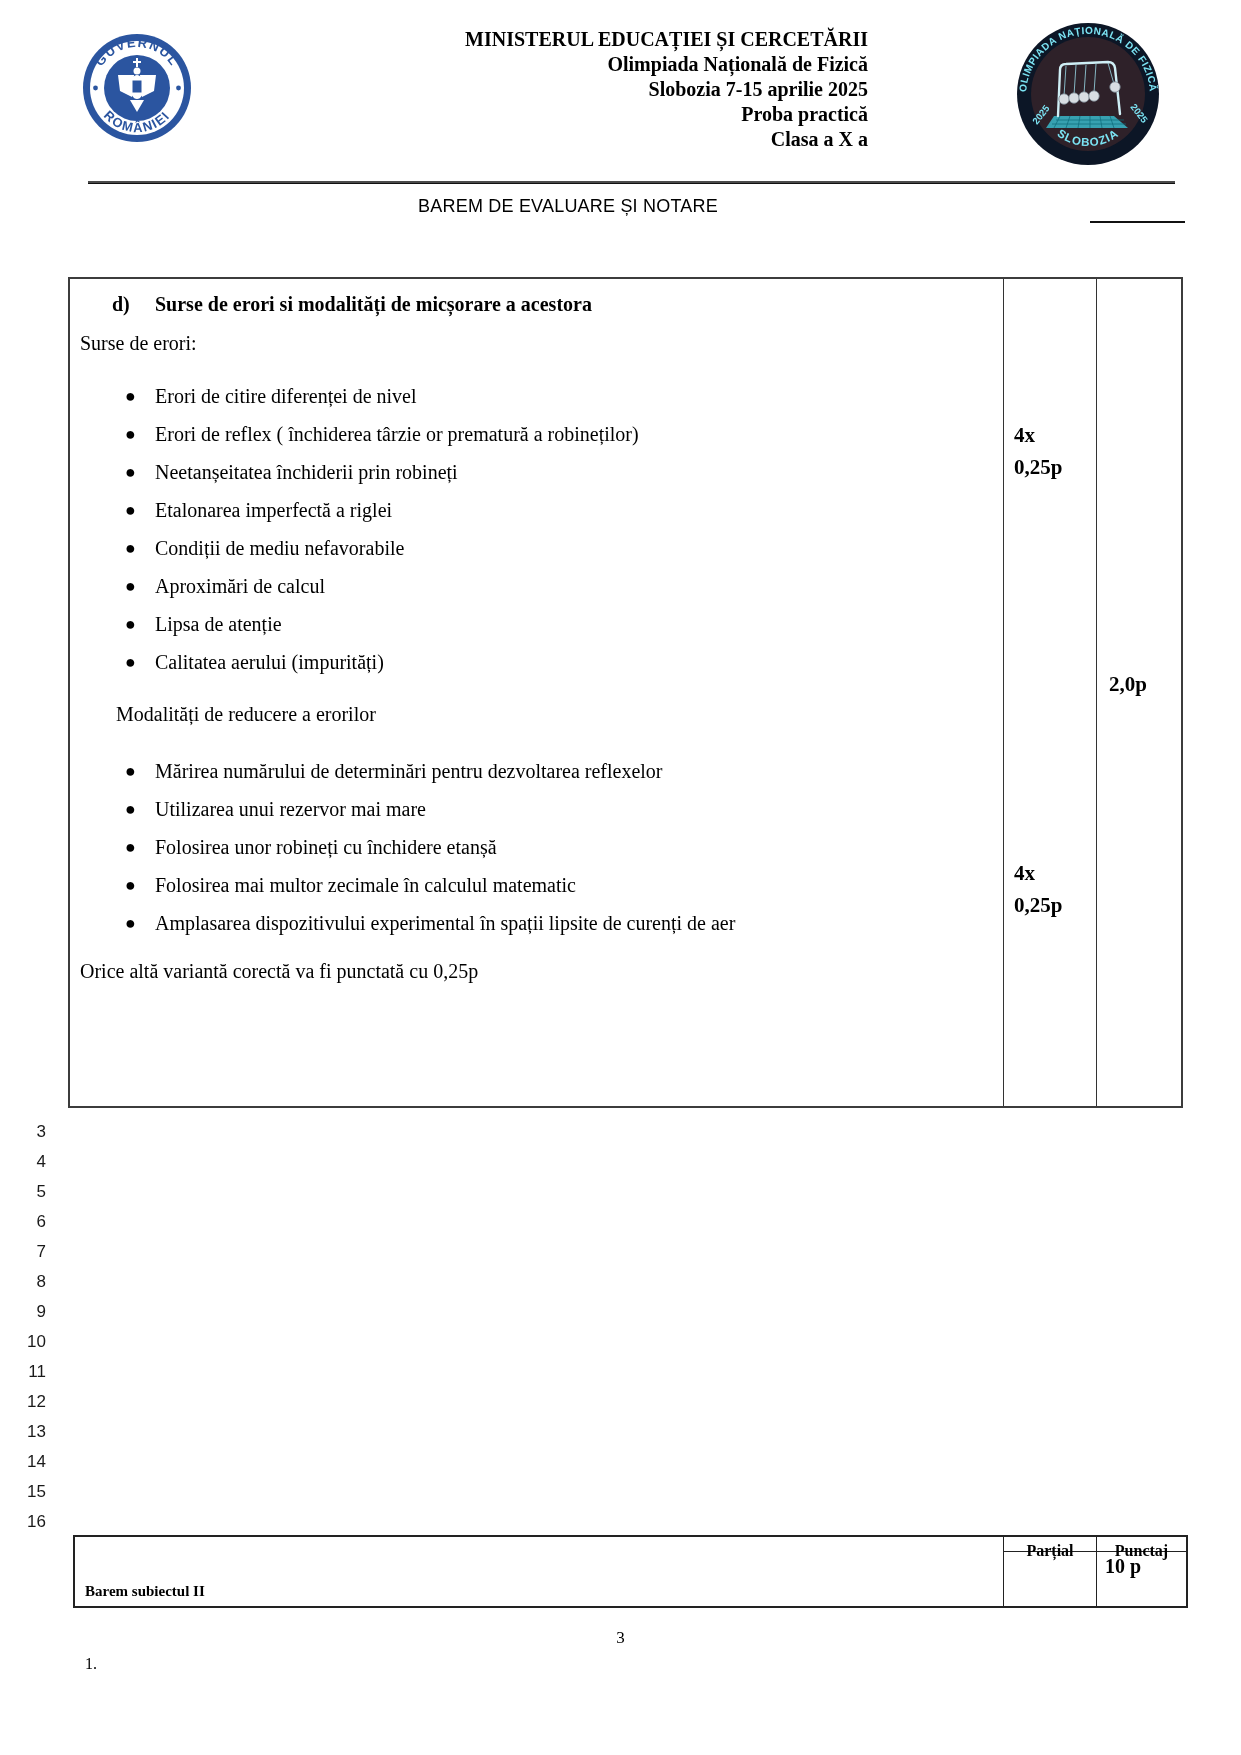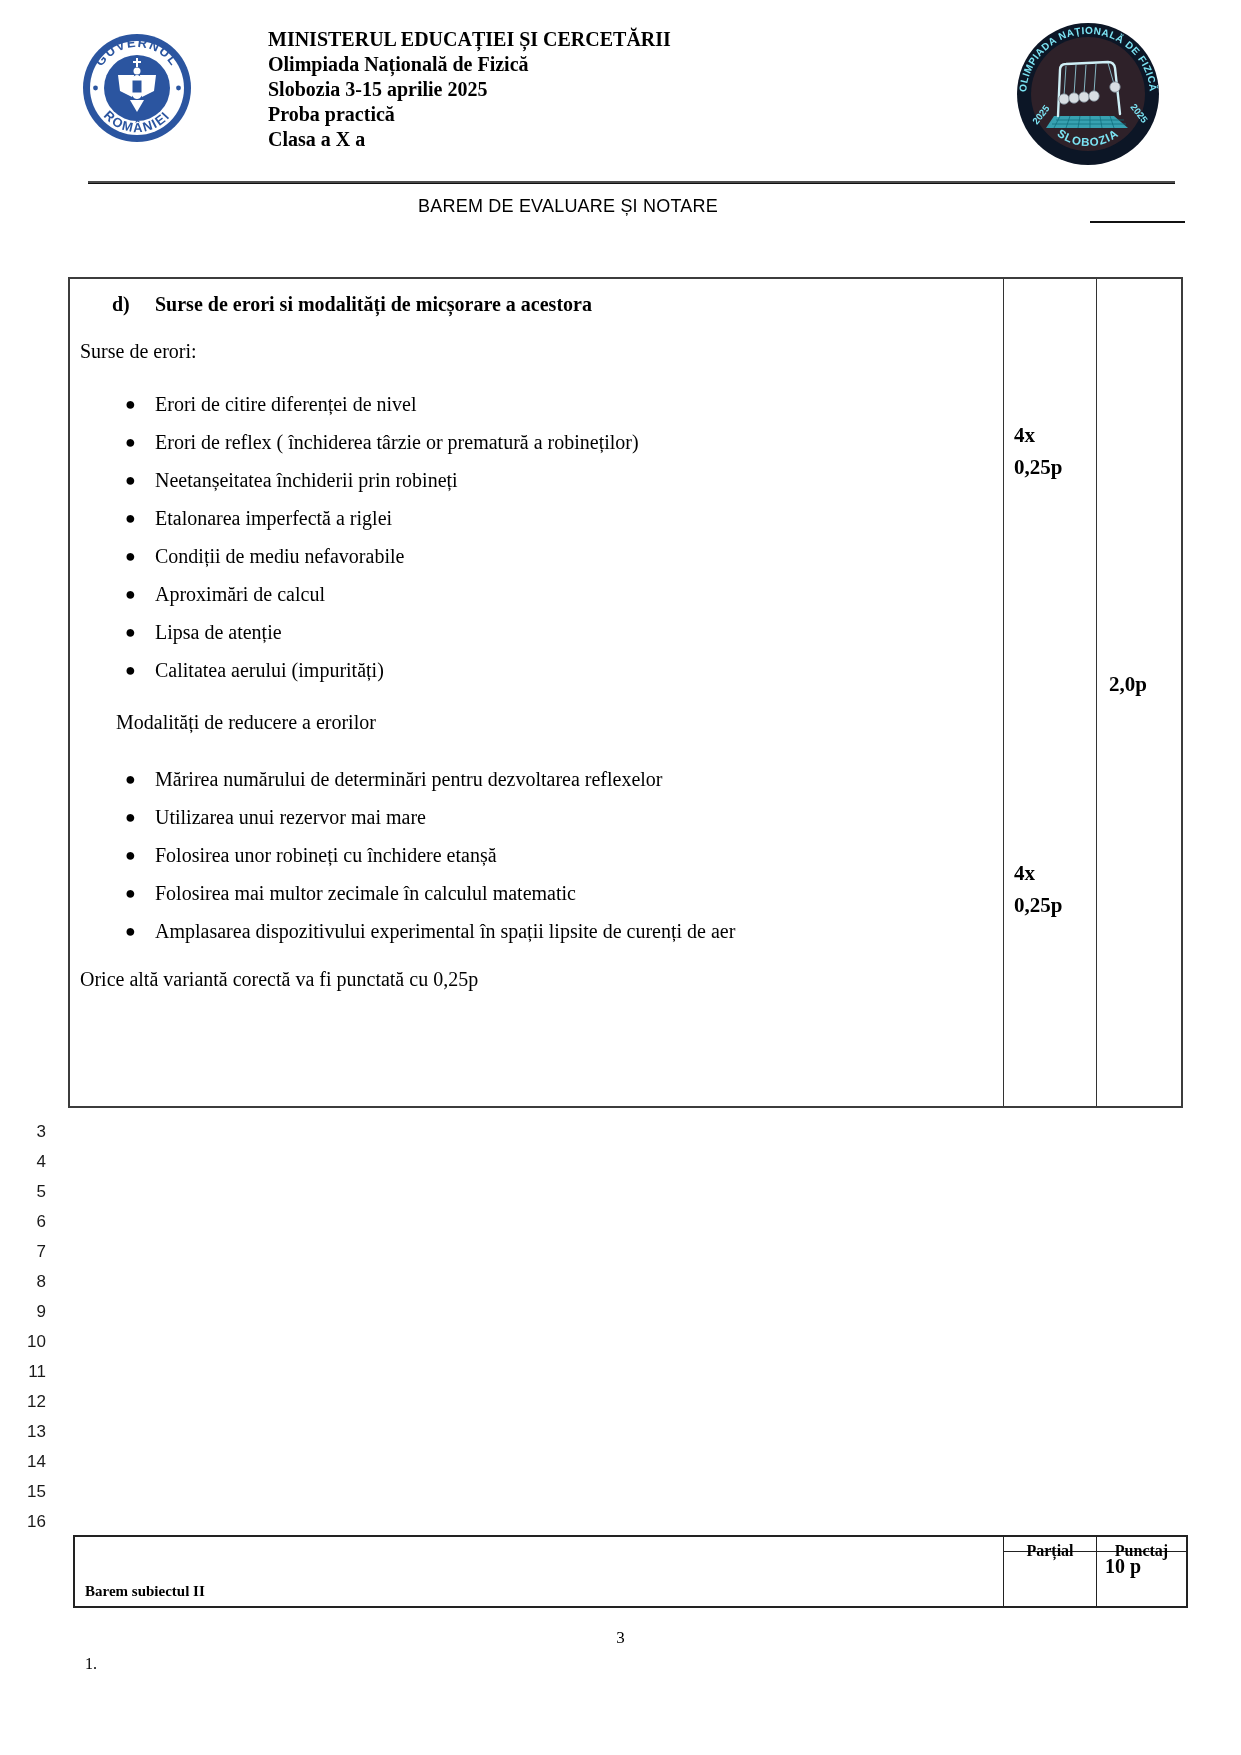--- a/index.html
+++ b/index.html
@@ -6,42 +6,42 @@
   .page {
     position:relative; width:1241px; height:1755px; margin:0 auto;
     background:#ffffff; overflow:hidden;
     font-family:"Liberation Serif", serif; color:#000;
   }
 
   
   .seal-left { position:absolute; left:82px; top:33px; width:110px; height:110px; }
   .badge-right { position:absolute; left:1016px; top:22px; width:145px; height:145px; }
   .head-titles {
-    position:absolute; left:268px; top:27px; width:600px; text-align:left;
+    position:absolute; left:268px; top:27px; width:600px; text-align:right;
     font-weight:bold; font-size:20px; line-height:25px;
   }
   .rule-main { position:absolute; left:88px; top:181px; width:1087px; height:2px; background:#4a4a4a; border-bottom:1px solid #111; }
   .barem-title {
     position:absolute; left:268px; top:196px; width:600px; text-align:center;
     font-family:"Liberation Sans", sans-serif; font-weight:normal; font-size:18px; letter-spacing:0.2px;
   }
   .blank-line { position:absolute; left:1090px; top:221px; width:95px; height:0; border-top:2px solid #111; }
 
   
   .rubric {
     position:absolute; left:68px; top:277px; width:1115px; height:831px;
     border:2px solid #3c3c3c; box-sizing:border-box; display:flex;
   }
   .rubric .c1 { width:934px; box-sizing:border-box; border-right:1.5px solid #333; padding:6px 8px 0 8px; font-size:20px; }
   .rubric .c2 { width:93px;  box-sizing:border-box; border-right:1.5px solid #333; position:relative; }
   .rubric .c3 { flex:1; position:relative; }
 
   .d-head { margin:8px 0 0 34px; font-weight:bold; display:flex; }
   .d-head .mk { width:43px; flex:none; }
-  .sub-head { margin:24px 0 0 2px; }
+  .sub-head { margin:16px 0 0 2px; }
   ul.dots { list-style:none; margin:26px 0 0 0; padding:0; }
   ul.dots li { position:relative; padding-left:77px; line-height:30px; margin-bottom:8px; max-width:815px; }
   ul.dots li .marker { position:absolute; left:47px; top:0; font-size:18px; }
   .note { margin:26px 0 0 2px; }
   .methods-head { margin:26px 0 0 38px; }
   ul.dots.second { margin-top:30px; }
   .note.last { margin-top:22px; }
 
   .pts { position:absolute; left:10px; font-weight:bold; font-size:21px; line-height:32px; }
   .pts.p1 { top:140px; }
@@ -101,21 +101,21 @@
       <polygon points="74,42 58,42 60,64 72,58" stroke="none"></polygon>
       <ellipse cx="55" cy="54" rx="7" ry="12" stroke="none"></ellipse>
       <polygon points="48,67 62,67 55,79" stroke="none"></polygon>
       <rect x="50" y="47" width="10" height="13" fill="#2b55a0" stroke="#ffffff" stroke-width="1"></rect>
     </g>
   </svg>
 
   <div class="head-titles">
     <div>MINISTERUL EDUCAȚIEI ȘI CERCETĂRII</div>
     <div>Olimpiada Națională de Fizică</div>
-    <div>Slobozia 3-15 aprilie 2025</div>
+    <div>Slobozia 7-15 aprilie 2025</div>
     <div>Proba practică</div>
     <div>Clasa a X a</div>
   </div>
 
   <svg class="badge-right" viewBox="0 0 145 145">
     <circle cx="72" cy="72" r="71" fill="#0c1626"></circle>
     <circle cx="72" cy="72" r="57" fill="#2e2129"></circle>
     <defs>
       <path id="bTop" d="M 13.7,95 A 62,62 0 1 1 130.3,95"></path>
       <path id="bBot" d="M 26,95 A 51,51 0 0 0 118,95"></path>

